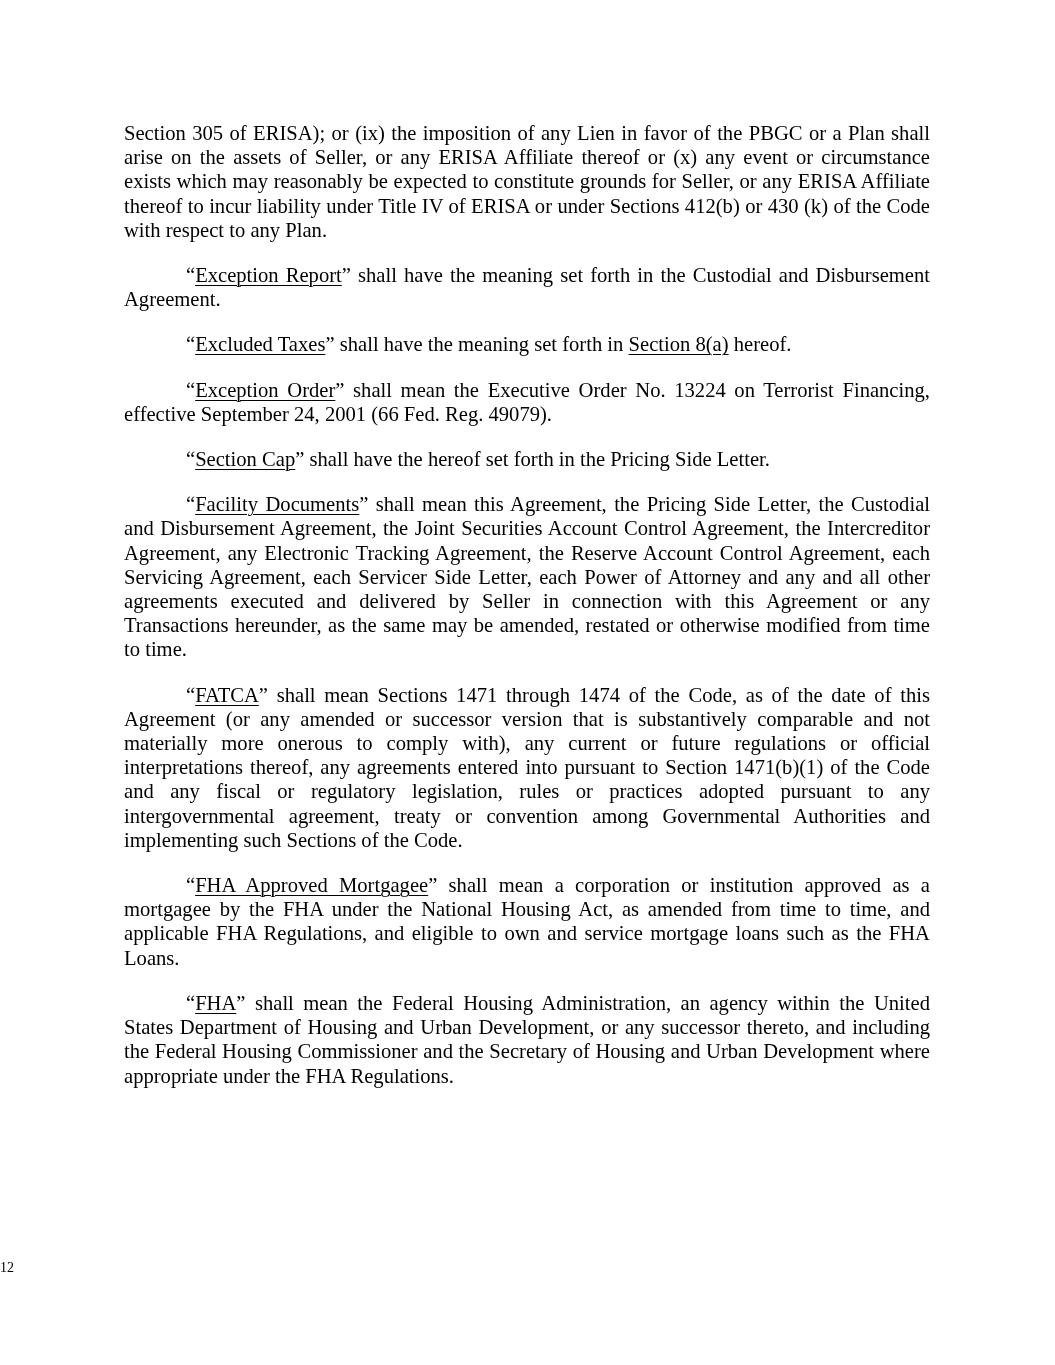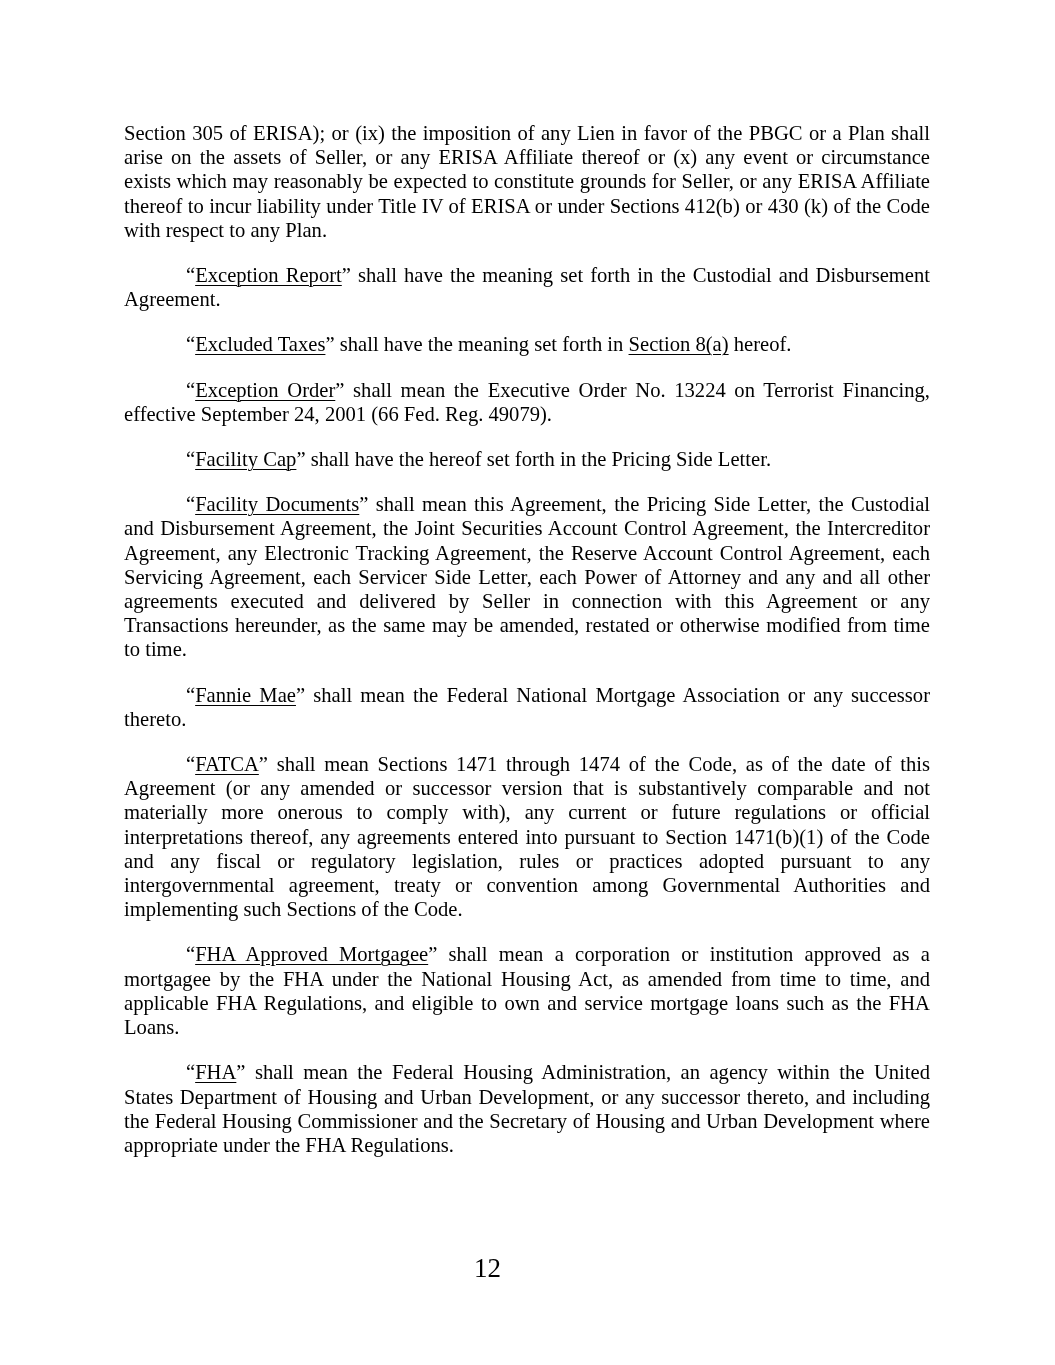--- a/index.html
+++ b/index.html
@@ -34,35 +34,34 @@
   .underline {
     text-decoration: underline;
     text-underline-offset: 3px;
     text-decoration-thickness: 1px;
   }
   .page-number {
     position: absolute;
     top: 1256px;
     left: 0;
     width: 100%;
-    text-align: center;
-    font-size: 27px;
+    text-align: left;
+    font-size: 14px;
     line-height: 24.2px;
   }
 </style>
 </head>
 <body>
 
 <div class="page">
   <div class="content">
       <p class="para"><span>Section 305 of ERISA); or (ix) the imposition of any Lien in favor of the PBGC or a Plan shall arise on the assets of Seller, or any ERISA Affiliate thereof or (x) any event or circumstance exists which may reasonably be expected to constitute grounds for Seller, or any ERISA Affiliate thereof to incur liability under Title IV of ERISA or under Sections 412(b) or 430 (k) of the Code with respect to any Plan.</span></p>
       <p class="para indent"><span>“</span><span class="underline">Exception Report</span><span>” shall have the meaning set forth in the Custodial and Disbursement Agreement.</span></p>
       <p class="para indent"><span>“</span><span class="underline">Excluded Taxes</span><span>” shall have the meaning set forth in </span><span class="underline">Section 8(a)</span><span> hereof.</span></p>
       <p class="para indent"><span>“</span><span class="underline">Exception Order</span><span>” shall mean the Executive Order No. 13224 on Terrorist Financing, effective September 24, 2001 (66 Fed. Reg. 49079).</span></p>
-      <p class="para indent"><span>“</span><span class="underline">Facility Cap</span><span>” shall have the hereof set forth in the Pricing Side Letter.</span></p>
+      <p class="para indent"><span>“</span><span class="underline">Section Cap</span><span>” shall have the hereof set forth in the Pricing Side Letter.</span></p>
       <p class="para indent"><span>“</span><span class="underline">Facility Documents</span><span>” shall mean this Agreement, the Pricing Side Letter, the Custodial and Disbursement Agreement, the Joint Securities Account Control Agreement, the Intercreditor Agreement, any Electronic Tracking Agreement, the Reserve Account Control Agreement, each Servicing Agreement, each Servicer Side Letter, each Power of Attorney and any and all other agreements executed and delivered by Seller in connection with this Agreement or any Transactions hereunder, as the same may be amended, restated or otherwise modified from time to time.</span></p>
-      <p class="para indent"><span>“</span><span class="underline">Fannie Mae</span><span>” shall mean the Federal National Mortgage Association or any successor thereto.</span></p>
       <p class="para indent"><span>“</span><span class="underline">FATCA</span><span>” shall mean Sections 1471 through 1474 of the Code, as of the date of this Agreement (or any amended or successor version that is substantively comparable and not materially more onerous to comply with), any current or future regulations or official interpretations thereof, any agreements entered into pursuant to Section 1471(b)(1) of the Code and any fiscal or regulatory legislation, rules or practices adopted pursuant to any intergovernmental agreement, treaty or convention among Governmental Authorities and implementing such Sections of the Code.</span></p>
       <p class="para indent"><span>“</span><span class="underline">FHA Approved Mortgagee</span><span>” shall mean a corporation or institution approved as a mortgagee by the FHA under the National Housing Act, as amended from time to time, and applicable FHA Regulations, and eligible to own and service mortgage loans such as the FHA Loans.</span></p>
       <p class="para indent"><span>“</span><span class="underline">FHA</span><span>” shall mean the Federal Housing Administration, an agency within the United States Department of Housing and Urban Development, or any successor thereto, and including the Federal Housing Commissioner and the Secretary of Housing and Urban Development where appropriate under the FHA Regulations.</span></p>
     </div>
   <div class="page-number">12</div>
 </div>
 
 </body></html>

